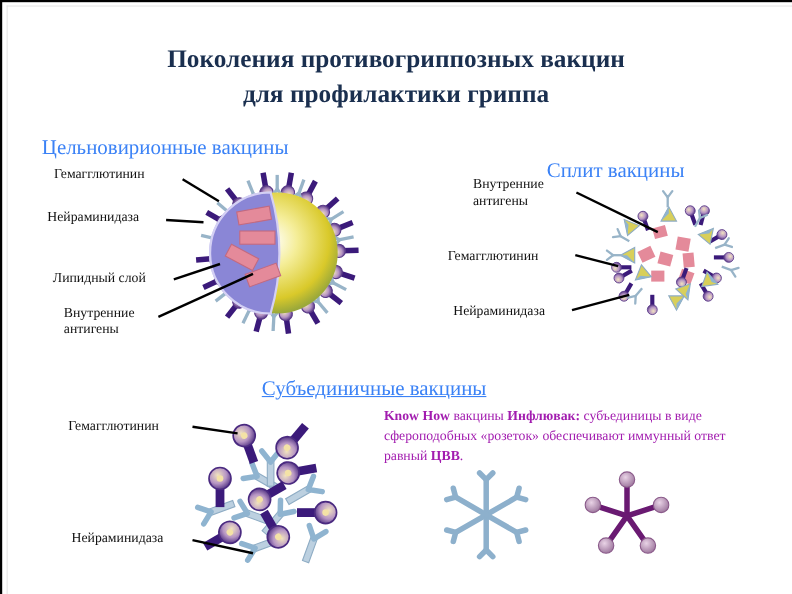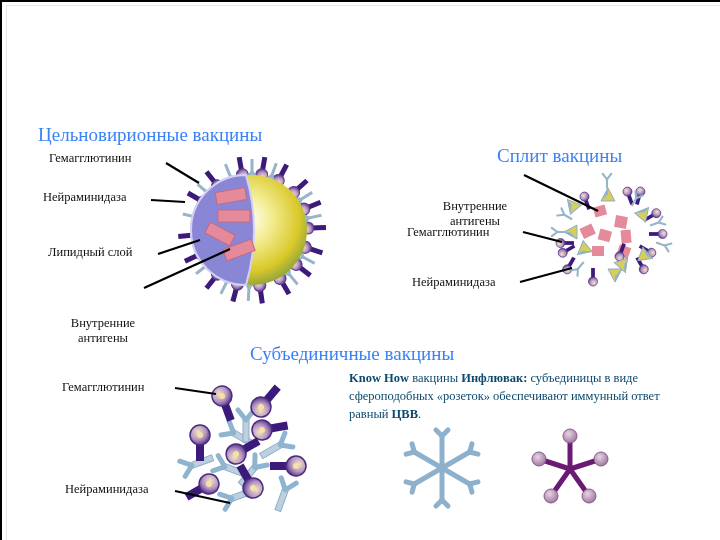--- a/index.html
+++ b/index.html
@@ -4,34 +4,36 @@
 <style>
   html, body { margin:0; padding:0; }
   body { width:720px; height:540px; background:#ffffff; position:relative; overflow:hidden; font-family:"Liberation Serif", "DejaVu Serif", serif; }
   .frame-top { position:absolute; left:0; top:0; width:720px; height:2px; background:#000; }
   .frame-left { position:absolute; left:0; top:0; width:2px; height:540px; background:#000; }
   .inner-line-top { position:absolute; left:6px; top:5px; width:714px; height:1px; background:#e6e6e6; }
   .inner-line-left { position:absolute; left:6px; top:5px; width:1px; height:535px; background:#e6e6e6; }
   .title { position:absolute; left:100px; top:38px; width:520px; text-align:center; font-weight:bold; font-size:23px; line-height:32px; color:#1a2f4f; }
   .section { position:absolute; font-size:19px; color:#3b82f6; white-space:nowrap; }
   .label { position:absolute; font-size:12.5px; color:#111; white-space:nowrap; line-height:15px; }
-  .label.center { text-align:center;margin-top:39px; }
-  .desc { position:absolute; left:349px; top:369px; width:345px; font-size:12.5px; line-height:18px; color:#0c4a6e; }
+  .label.center { text-align:left; }
+  .desc { position:absolute; left:349px; top:369px; width:345px; font-size:12.5px; line-height:18px; color:#a21caf; }
   .desc b { font-weight:bold; }
   svg { position:absolute; left:0; top:0; }
 </style>
 </head>
 <body>
 
 <div class="frame-top"></div>
 <div class="frame-left"></div>
 <div class="inner-line-top"></div>
 <div class="inner-line-left"></div>
 
 <div class="title">
+  <div>Поколения противогриппозных вакцин</div>
+  <div>для профилактики гриппа</div>
 </div>
 
 <svg width="720" height="540" viewBox="0 0 720 540">
   <defs>
     <radialGradient id="yellowGrad" cx="0.45" cy="0.4" r="0.6">
       <stop offset="0" stop-color="#ffffff"></stop>
       <stop offset="0.35" stop-color="#f5ee9a"></stop>
       <stop offset="0.8" stop-color="#d9c92a"></stop>
       <stop offset="1" stop-color="#9aa83a"></stop>
     </radialGradient>
@@ -297,19 +299,19 @@
 </div>
 
 <div class="section" style="left:497px; top:133px;margin-top:12px;">Сплит вакцины</div>
 <div class="label center" style="left:430px; top:160px; width:90px;">
   <div>Внутренние</div>
   <div>антигены</div>
 </div>
 <div class="label" style="left:407px; top:225px;">Гемагглютинин</div>
 <div class="label" style="left:412px; top:275px;">Нейраминидаза</div>
 
-<div class="section" style="left:250px; top:343px;">Субъединичные вакцины</div>
+<div class="section" style="left:238px; top:343px;text-decoration:underline;">Субъединичные вакцины</div>
 <div class="label" style="left:62px; top:380px;">Гемагглютинин</div>
 <div class="label" style="left:65px; top:482px;">Нейраминидаза</div>
 
 <div class="desc">
   <b>Know How</b><span> вакцины </span><b>Инфлювак:</b><span> субъединицы в виде сфероподобных «розеток» обеспечивают иммунный ответ равный </span><b>ЦВВ</b><span>.</span>
 </div>
 
 </body></html>

